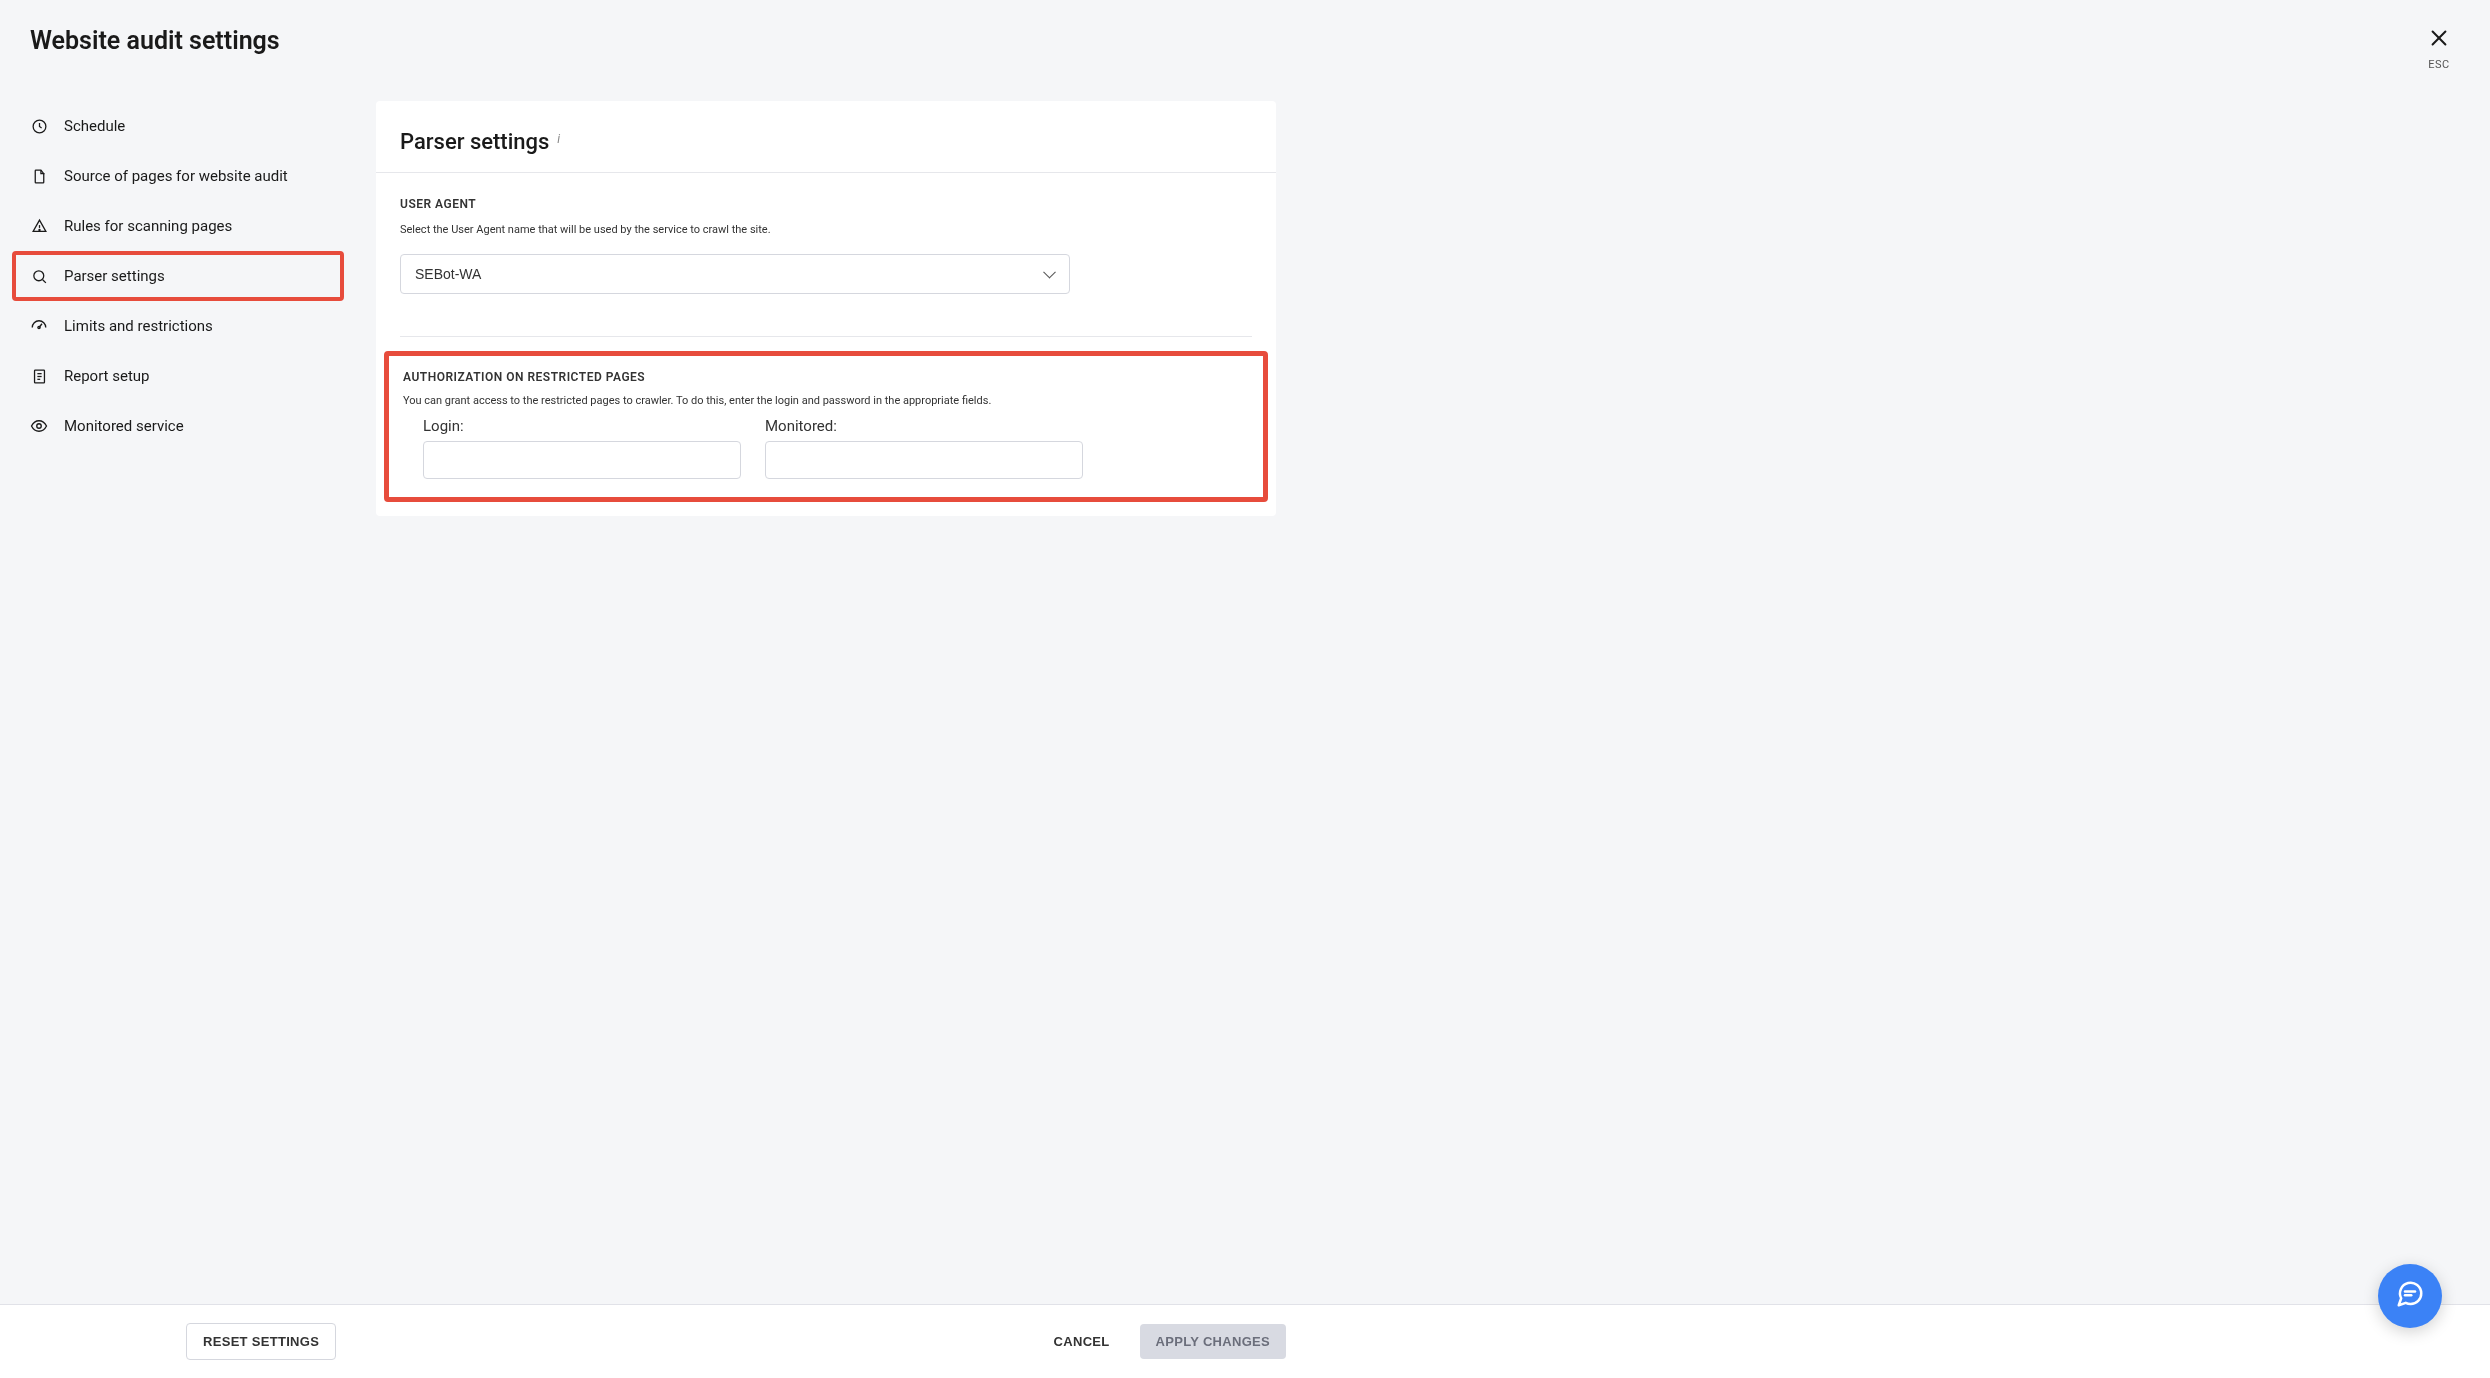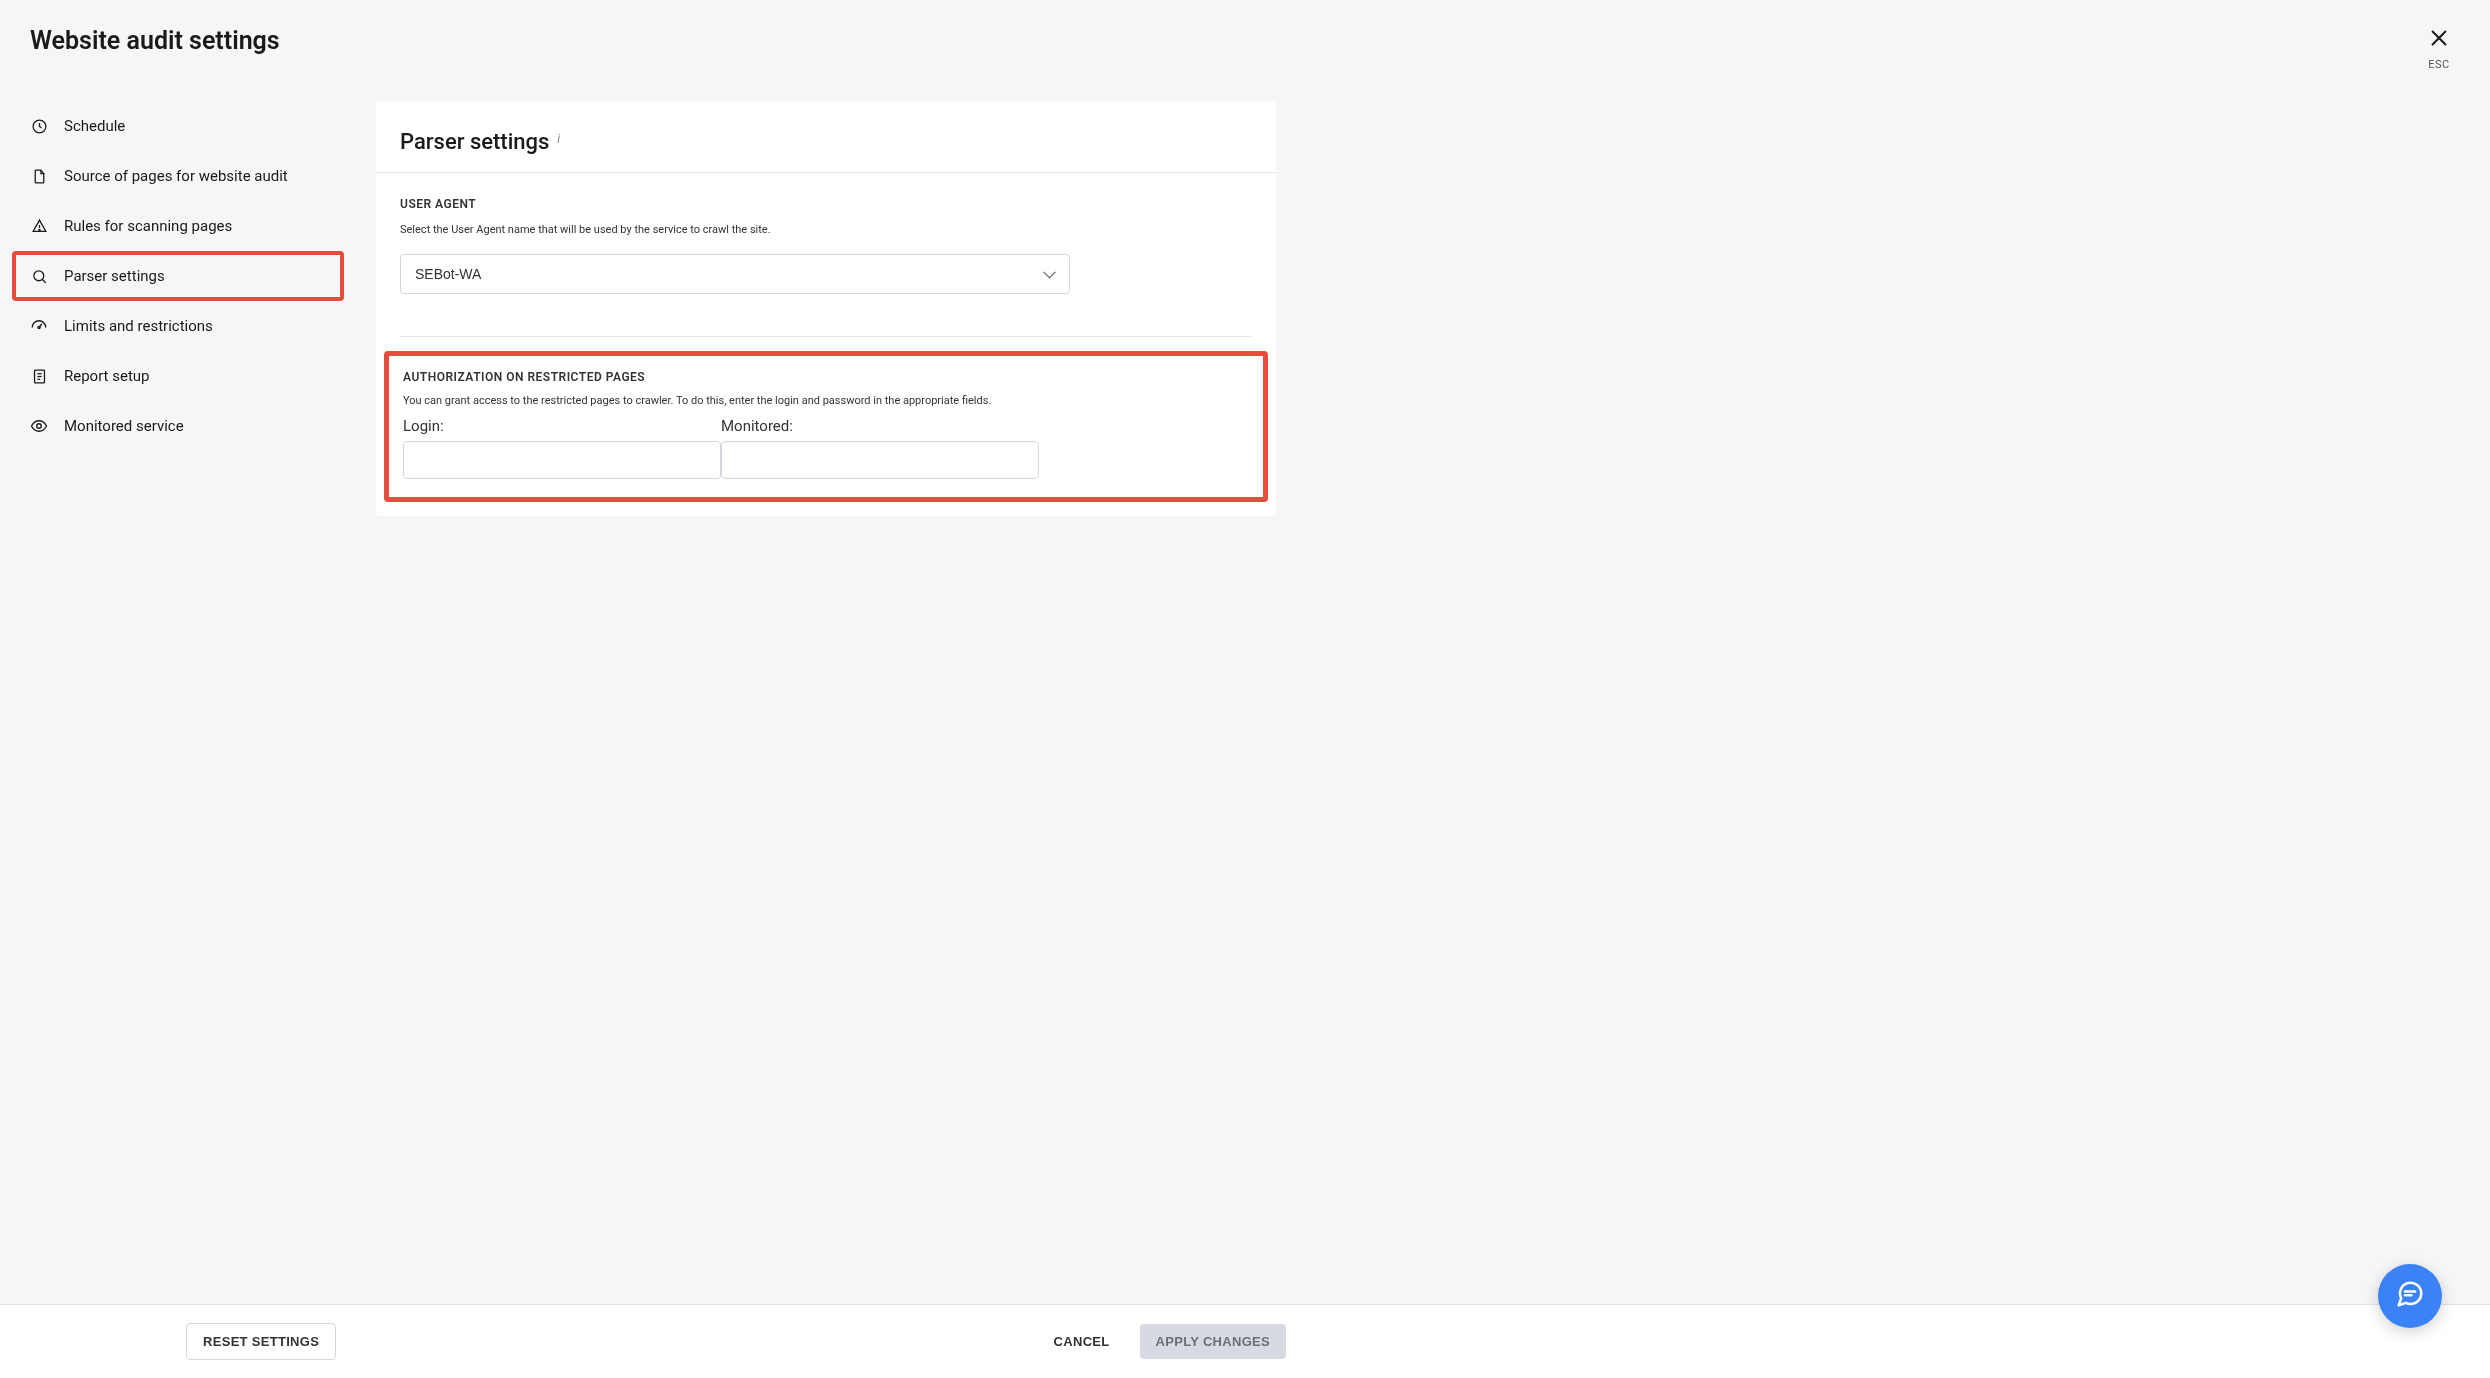--- a/index.html
+++ b/index.html
@@ -144,21 +144,23 @@
     }
     .auth-block {
       border: 5px solid #e74c3c;
       border-radius: 4px;
       margin: 14px 8px 14px 8px;
       padding: 14px 14px 18px 14px;
     }
     .auth-block .section-label { margin-bottom: 10px; }
     .fields-row {
       display: flex;
+      gap: 24px;
       margin-top: 8px;
+      margin-left: 20px;
     }
     .field-col { width: 318px; }
     .field-label {
       font-size: 15px;
       color: #333;
       margin-bottom: 6px;
       display: block;
     }
     .text-input {
       width: 100%;

